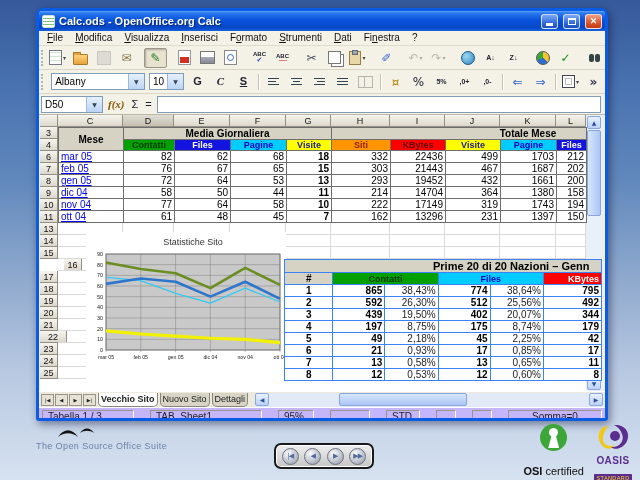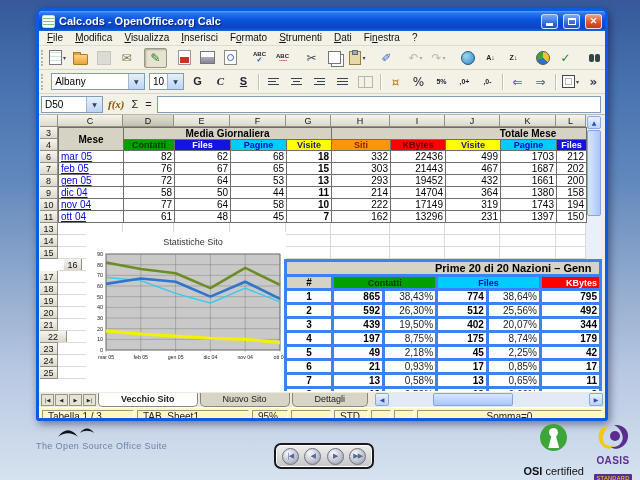--- a/index.html
+++ b/index.html
@@ -93,44 +93,44 @@
   .t1 .hdr{background:#D6D2C4;font-weight:bold;text-align:center}
   .t1 .chdr{font-weight:bold;text-align:center;font-size:9px}
   .t1 .num{text-align:right}
   .t1 .b{font-weight:bold}
   .t1 .month{color:#0000EE;text-decoration:underline}
   .t1 .tm{text-align:center;padding-left:140px}
 
   .chart{position:absolute;left:46px;top:117px;width:200px;height:150px;background:#fff}
 
   table.pt{position:absolute;left:244px;top:144px;border-collapse:collapse;table-layout:fixed;font-size:10px;background:#fff}
-  table.pt td{border:3px solid #3b82f6;height:11px;padding:0 2px;white-space:nowrap;overflow:hidden;box-sizing:border-box}
+  table.pt td{border:1px solid #3b82f6;height:11px;padding:0 2px;white-space:nowrap;overflow:hidden;box-sizing:border-box}
   .pt .ptt{background:#D6D2C4;font-weight:bold;font-size:11px;padding-left:148px;height:12px}
   .pt .ph{background:#D6D2C4;font-weight:bold;text-align:center}
   .pt .ghdr{font-weight:bold;text-align:center;font-size:9px}
   .pt .num{text-align:right;font-weight:bold}
   .pt .pct{text-align:right;color:#222}
 
   .vscroll{position:absolute;left:546px;top:0;width:16px;height:276px;background:#EAF0FA;box-sizing:border-box}
   .sbtn{background:linear-gradient(180deg,#E8F1FE,#BCD2F8);border:1px solid #89A7E0;border-radius:2px;color:#2C4F9E;
     display:flex;align-items:center;justify-content:center;font-size:6px;box-sizing:border-box;font-family:"DejaVu Sans"}
   .vs-up{position:absolute;left:1px;top:1px;width:14px;height:13px}
   .vs-dn{position:absolute;left:1px;bottom:1px;width:14px;height:13px}
   .vthumb{position:absolute;left:1px;top:15px;width:14px;height:86px;background:linear-gradient(90deg,#D8E6FC,#AAC6F6);border:1px solid #88A4DC;border-radius:2px;box-sizing:border-box}
 
   .tabsrow{height:15px;flex:0 0 15px;display:flex;align-items:center;background:#EDEADD;padding-left:2px;font-size:9px;border-top:1px solid #fff}
   .tnav{width:13px;height:12px;background:#E6E2D6;border:1px solid #999488;display:flex;align-items:center;justify-content:center;font-size:5px;margin-right:1px;font-family:"DejaVu Sans";color:#222;box-sizing:border-box}
-  .tab{padding:0 22px;height:13px;line-height:12px;background:#D8D4C6;border:1px solid #8a867a;border-top:none;border-radius:0 0 5px 5px;margin:8px 1px;color:#222;white-space:nowrap}
+  .tab{padding:0 2px;height:13px;line-height:12px;background:#D8D4C6;border:1px solid #8a867a;border-top:none;border-radius:0 0 5px 5px;margin:8px 1px;color:#222;white-space:nowrap}
   .tab.active{background:#fff;font-weight:bold}
   .hscroll{flex:1;display:flex;align-items:center;height:14px;margin:0 2px 0 6px;background:#E2EAF8;border-radius:2px}
   .hs-btn{width:14px;height:13px;flex:0 0 14px}
   .htrack{flex:1;position:relative;height:13px}
   .hthumb{position:absolute;left:22%;width:40%;top:0;height:13px;background:linear-gradient(180deg,#D8E6FC,#AAC6F6);border:1px solid #88A4DC;border-radius:2px;box-sizing:border-box}
 
-  .statusbar{height:16px;flex:0 0 16px;display:flex;align-items:center;background:#fef9c3;padding:0 3px;gap:3px;font-size:10px;border-top:1px solid #fff;color:#222}
+  .statusbar{height:16px;flex:0 0 16px;display:flex;align-items:center;background:#c4b5fd;padding:0 3px;gap:16px;font-size:10px;border-top:1px solid #fff;color:#222}
   .sseg{border:1px solid;border-color:#9A9686 #FFF #FFF #9A9686;height:13px;line-height:11px;padding:0 5px;box-sizing:border-box;white-space:nowrap;overflow:hidden}
   .sseg.sum{flex:1;text-align:center}
 
   
   .oologo{position:absolute;left:12px;top:423px;color:#1B2B50}
   .birds{margin-left:38px;margin-bottom:-4px}
   .oologo .line1{font-size:25px;letter-spacing:-1px;line-height:1.05}
   .o2{font-weight:bold}
   .o3{font-size:16px}
   .tagline{font-size:9px;color:#6B83A6;margin-left:24px;letter-spacing:.4px}

